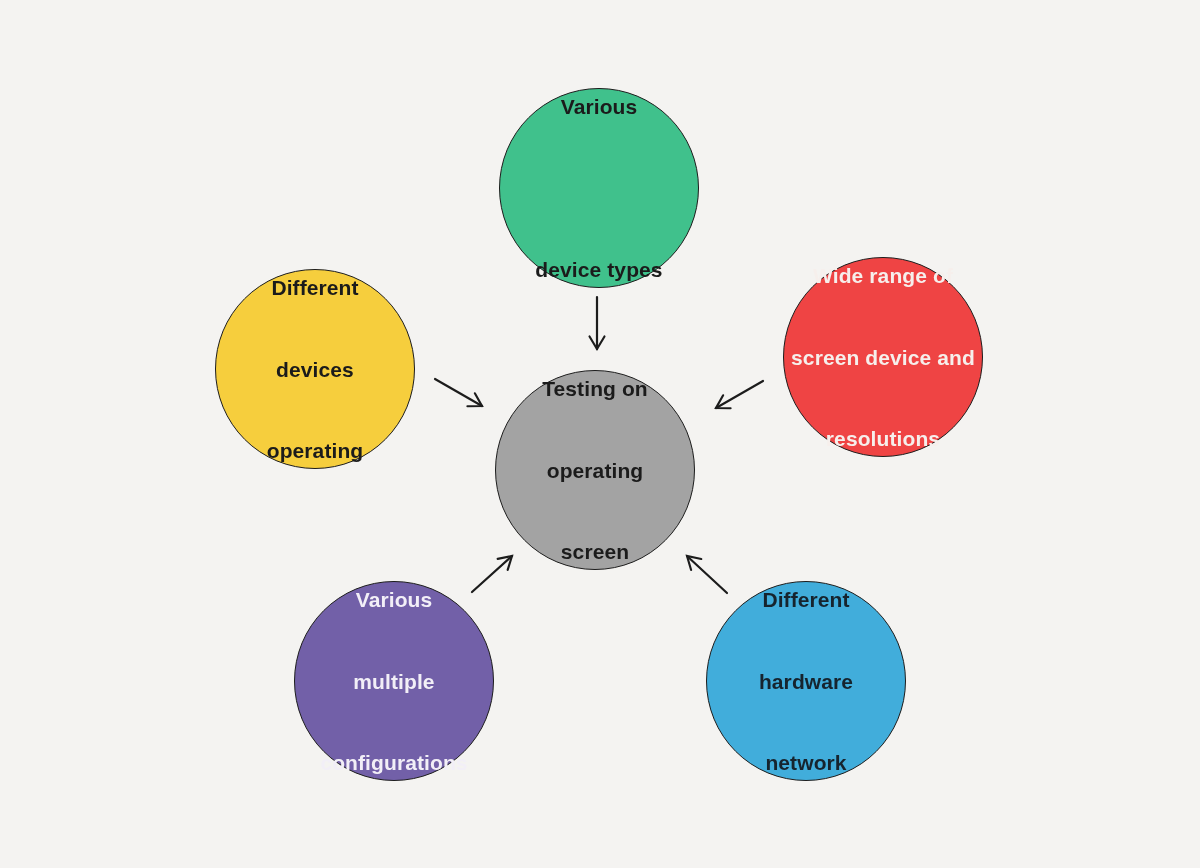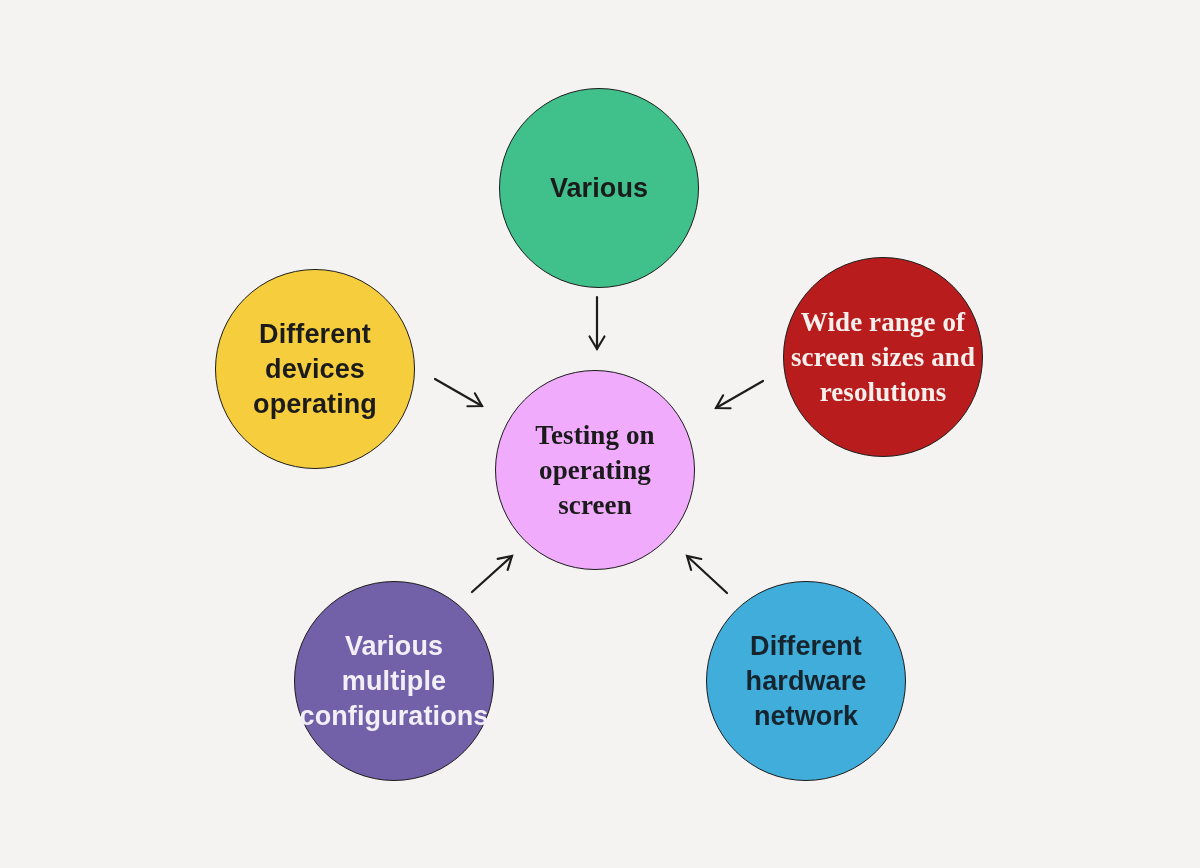--- a/index.html
+++ b/index.html
@@ -20,23 +20,23 @@
   .node {
     position: absolute;
     width: 200px;
     height: 200px;
     border-radius: 50%;
     border: 1.5px solid #1c1c1c;
     box-sizing: border-box;
     display: flex;
     flex-direction: column;
     align-items: center;
-    justify-content: center;
+    justify-content: space-between;
     text-align: center;
-    font-size: 27px;
+    font-size: 21px;
     font-weight: 700;
     letter-spacing: 0.1px;
   }
   .node .line {
     display: block;
     line-height: 35px;
     white-space: nowrap;
   }
   #node-center     { left: 495px; top: 370px; }
   #node-devices    { left: 499px; top: 88px;  }
@@ -66,39 +66,40 @@
         <path d="M1.5,1 L8.2,5 L1.5,9" fill="none" stroke="#1c1c1c" stroke-width="1.15" stroke-linecap="round"></path>
       </marker>
     </defs>
     <line class="arrow" x1="597" y1="297" x2="597" y2="349" marker-end="url(#ah)" stroke="#1c1c1c"></line>
     <line class="arrow" x1="435" y1="379" x2="482" y2="406" marker-end="url(#ah)" stroke="#1c1c1c"></line>
     <line class="arrow" x1="763" y1="381" x2="716" y2="408" marker-end="url(#ah)" stroke="#1c1c1c"></line>
     <line class="arrow" x1="472" y1="592" x2="512" y2="556" marker-end="url(#ah)" stroke="#1c1c1c"></line>
     <line class="arrow" x1="727" y1="593" x2="687" y2="556" marker-end="url(#ah)" stroke="#1c1c1c"></line>
   </svg>
 
-  <div class="node" id="node-center" style="background: #f0abfc; color: rgb(27, 27, 27); border-color: rgb(28, 28, 28); font-family: Liberation Serif, serif;">
+  <div class="node" id="node-center" style="background: #a3a3a3; color: rgb(27, 27, 27); border-color: rgb(28, 28, 28);">
     <span class="line">Testing on</span>
     <span class="line">operating</span>
     <span class="line">screen</span>
   </div>
 
   <div class="node" id="node-devices" style="background: rgb(64, 193, 140); color: rgb(27, 27, 27); border-color: rgb(28, 28, 28);">
     <span class="line">Various</span>
+    <span class="line">device types</span>
   </div>
 
   <div class="node" id="node-network" style="background: rgb(246, 206, 61); color: rgb(27, 27, 27); border-color: rgb(28, 28, 28);">
     <span class="line">Different</span>
     <span class="line">devices</span>
     <span class="line">operating</span>
   </div>
 
-  <div class="node" id="node-screens" style="background: #b91c1c; color: rgb(246, 239, 236); border-color: rgb(28, 28, 28); font-family: Liberation Serif, serif;">
+  <div class="node" id="node-screens" style="background: #ef4444; color: rgb(246, 239, 236); border-color: rgb(28, 28, 28);">
     <span class="line">Wide range of</span>
-    <span class="line">screen sizes and</span>
+    <span class="line">screen device and</span>
     <span class="line">resolutions</span>
   </div>
 
   <div class="node" id="node-hardware" style="background: rgb(114, 96, 168); color: rgb(242, 239, 247); border-color: rgb(28, 28, 28);">
     <span class="line">Various</span>
     <span class="line">multiple</span>
     <span class="line">configurations</span>
   </div>
 
   <div class="node" id="node-os" style="background: rgb(65, 173, 219); color: rgb(22, 36, 46); border-color: rgb(28, 28, 28);">

